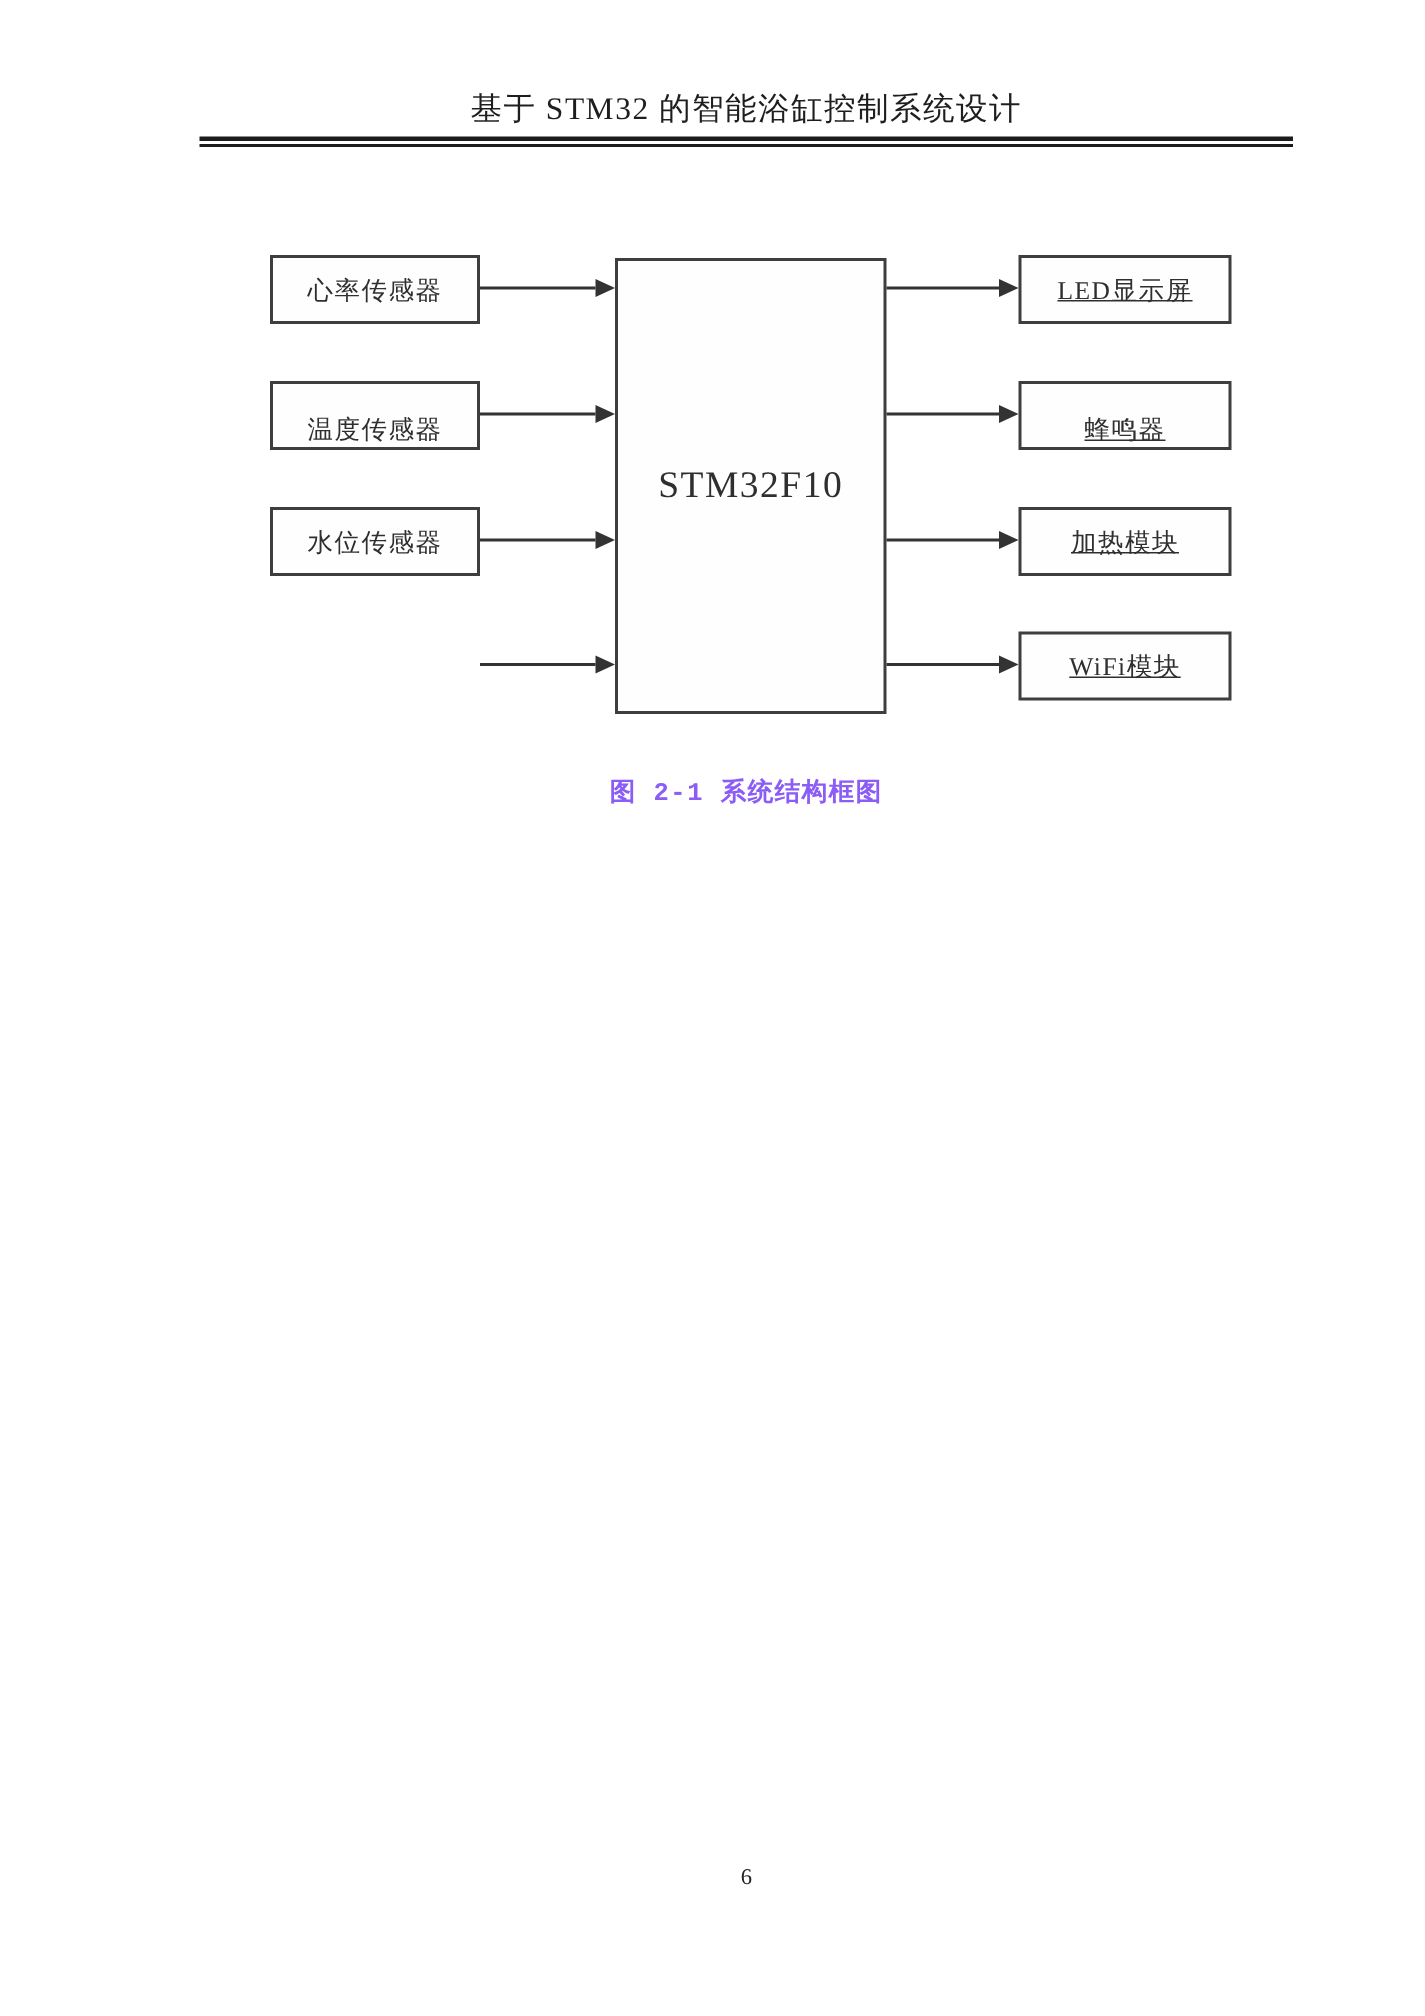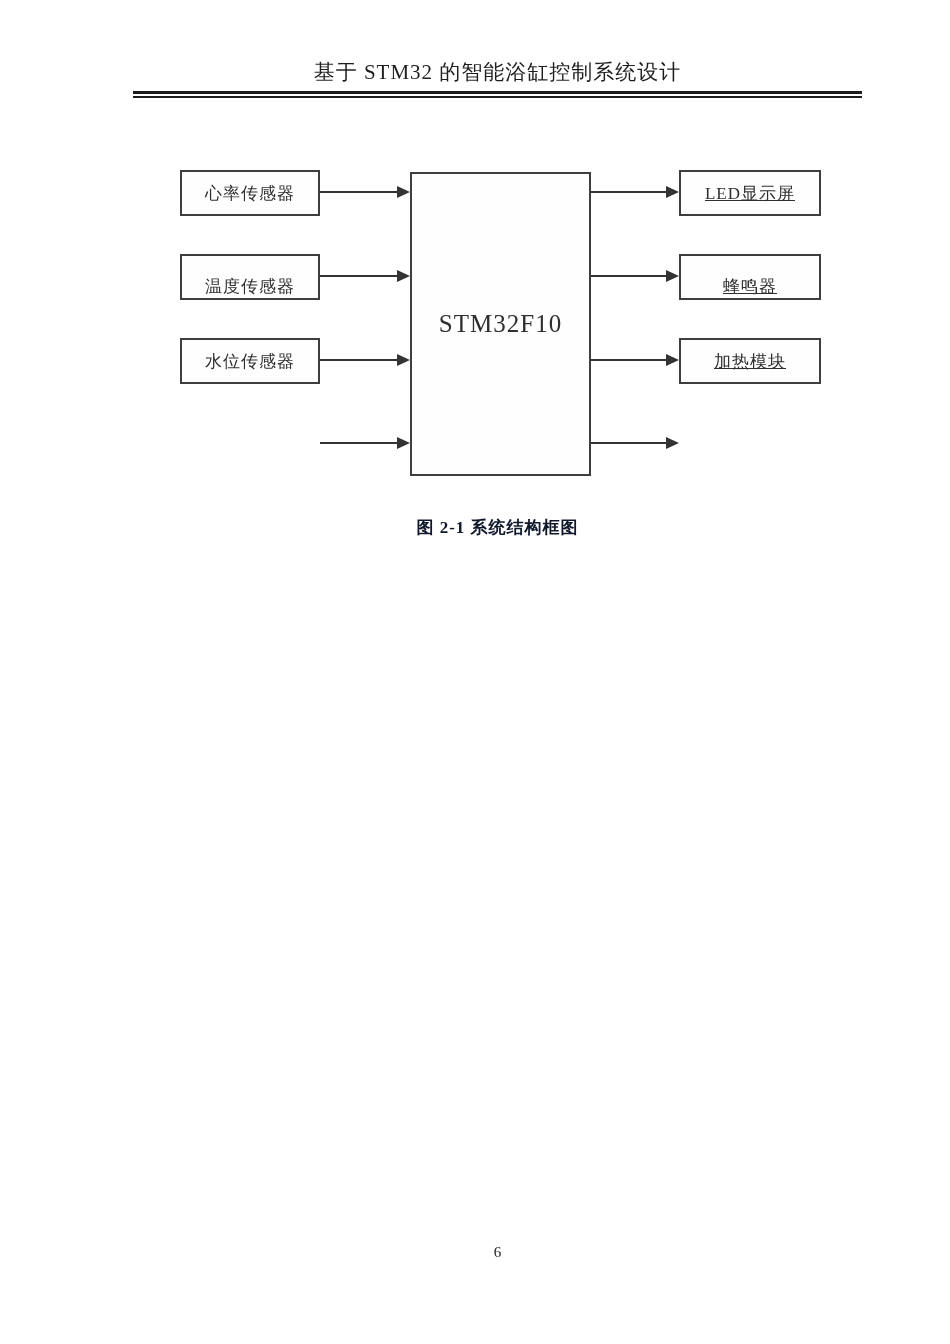--- a/index.html
+++ b/index.html
@@ -85,25 +85,25 @@
   .ay2 { top: 359px; }
   .ay3 { top: 442px; }
 
   
   .figure-caption {
     position: absolute;
     left: 133px;
     top: 516px;
     width: 729px;
     text-align: center;
-    font-family: Liberation Serif, serif;
+    font-family: Liberation Mono, monospace;
     font-weight: 700;
     font-size: 17px;
     letter-spacing: 1px;
-    color: #0f172a;
+    color: #8b5cf6;
   }
   .page-number {
     position: absolute;
     left: 133px;
     top: 1244px;
     width: 729px;
     text-align: center;
     font-size: 15px;
     color: #222222;
   }
@@ -135,20 +135,23 @@
 
   <div class="dbox rcol row0">
     <span>LED显示屏</span>
   </div>
   <div class="dbox rcol row1">
     <span>蜂鸣器</span>
   </div>
   <div class="dbox rcol row2">
     <span>加热模块</span>
   </div>
+  <div class="dbox rcol row3">
+    <span>WiFi模块</span>
+  </div>
 
   <div class="arrow al ay0"></div>
   <div class="arrow al ay1"></div>
   <div class="arrow al ay2"></div>
   <div class="arrow al ay3"></div>
 
   <div class="arrow ar ay0"></div>
   <div class="arrow ar ay1"></div>
   <div class="arrow ar ay2"></div>
   <div class="arrow ar ay3"></div>

